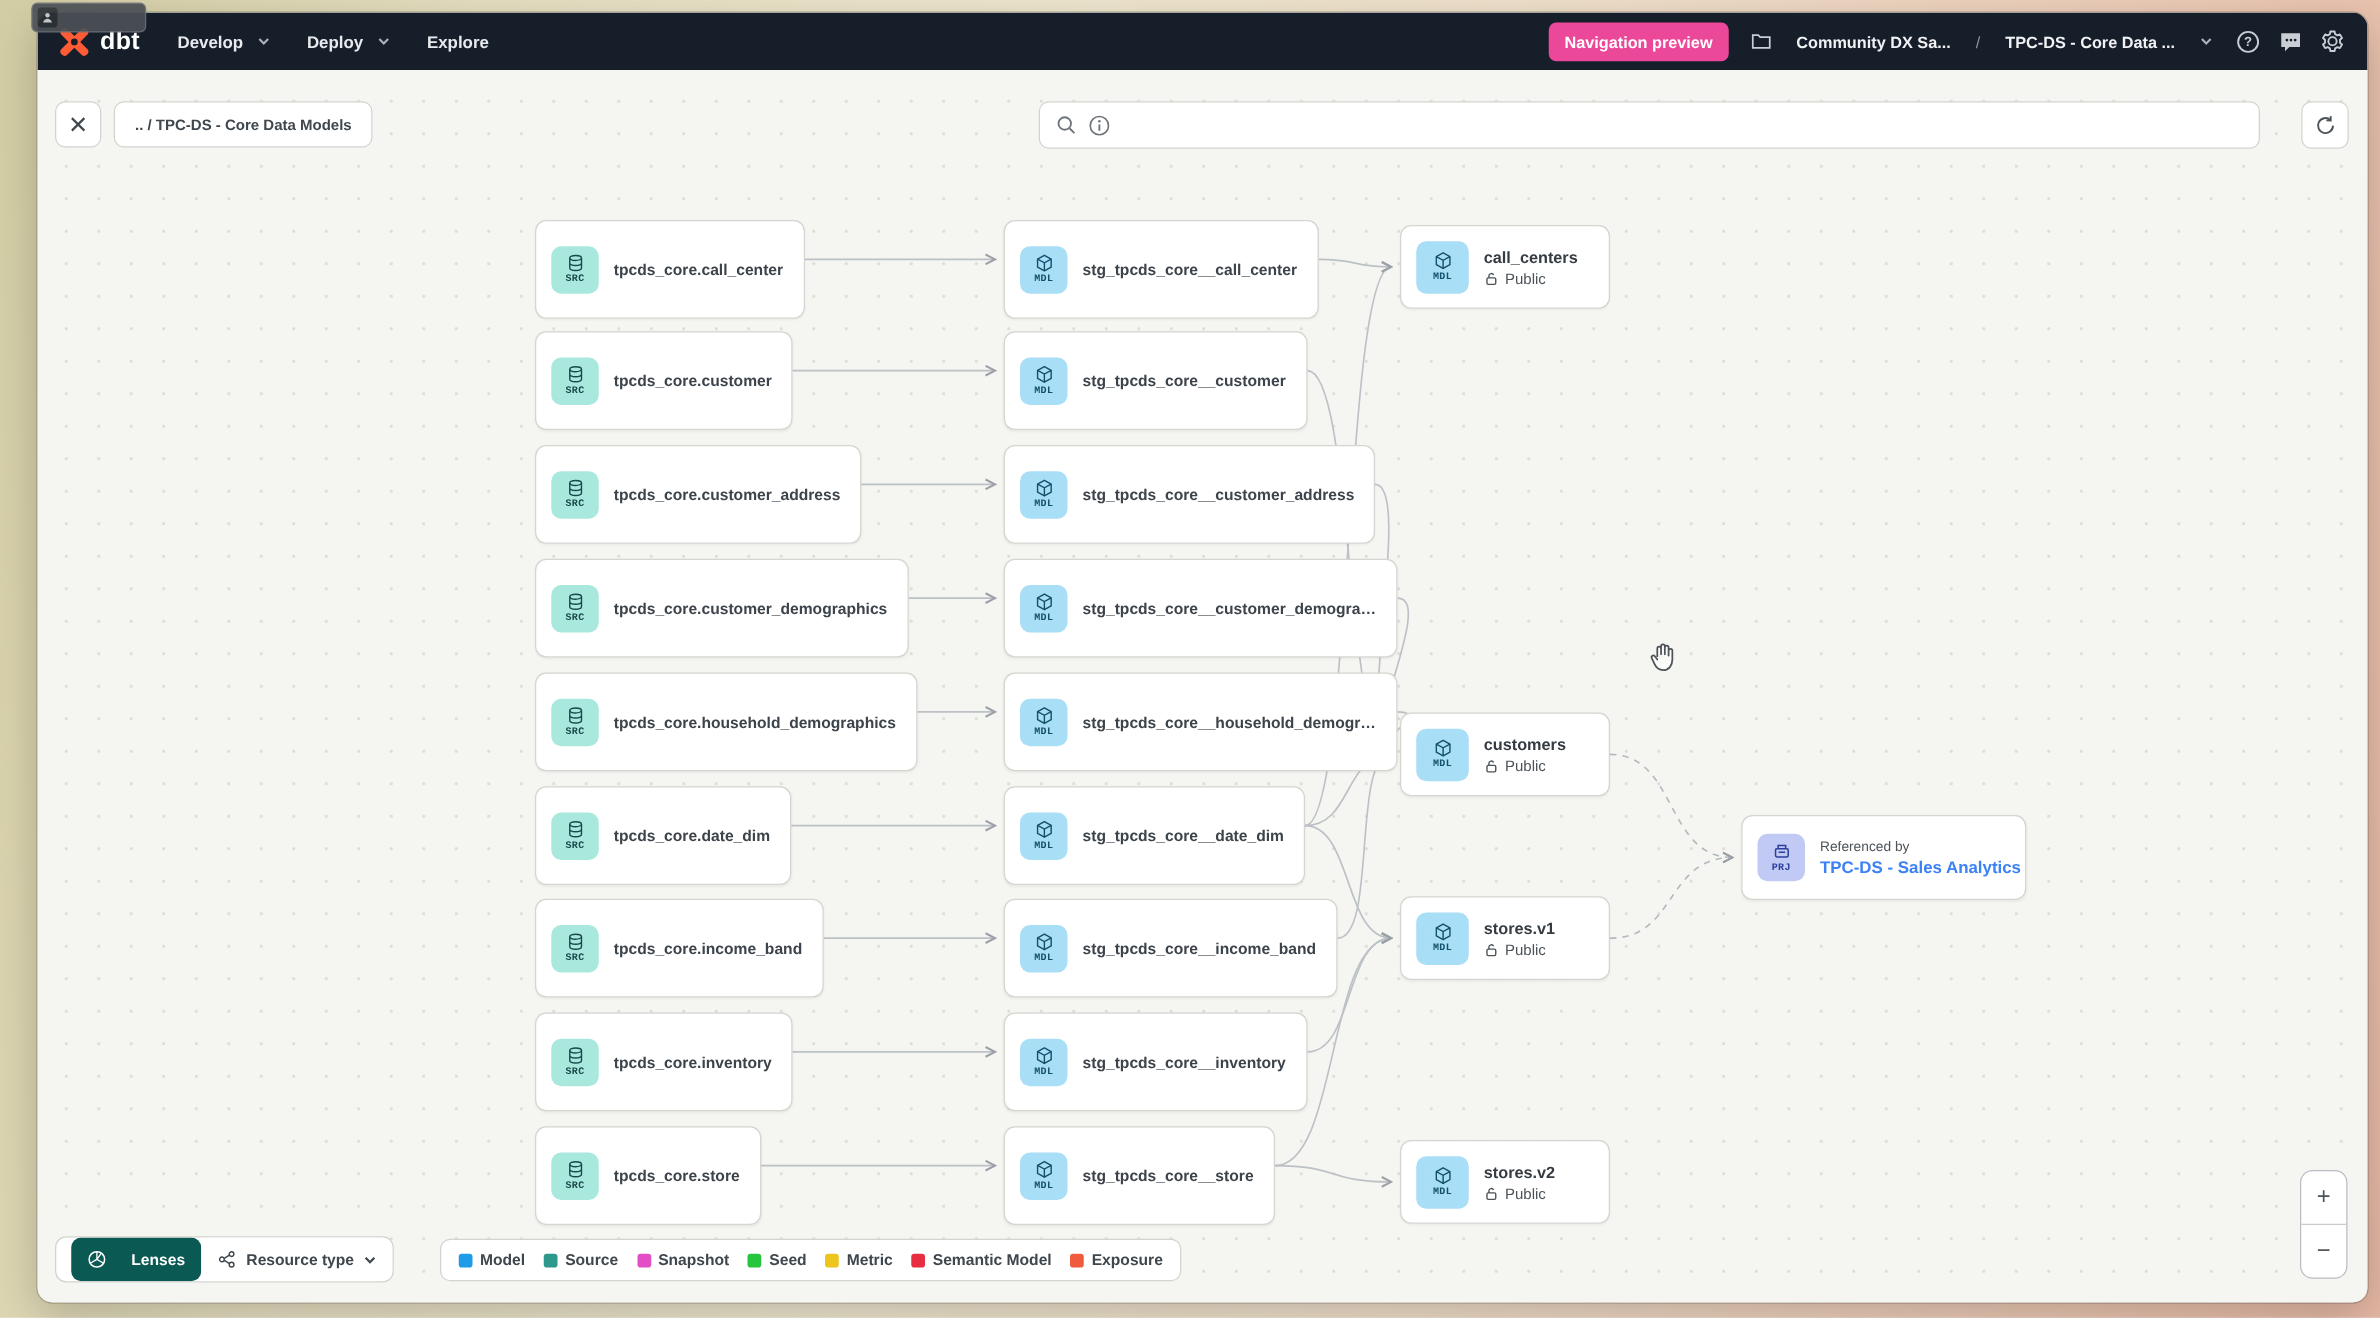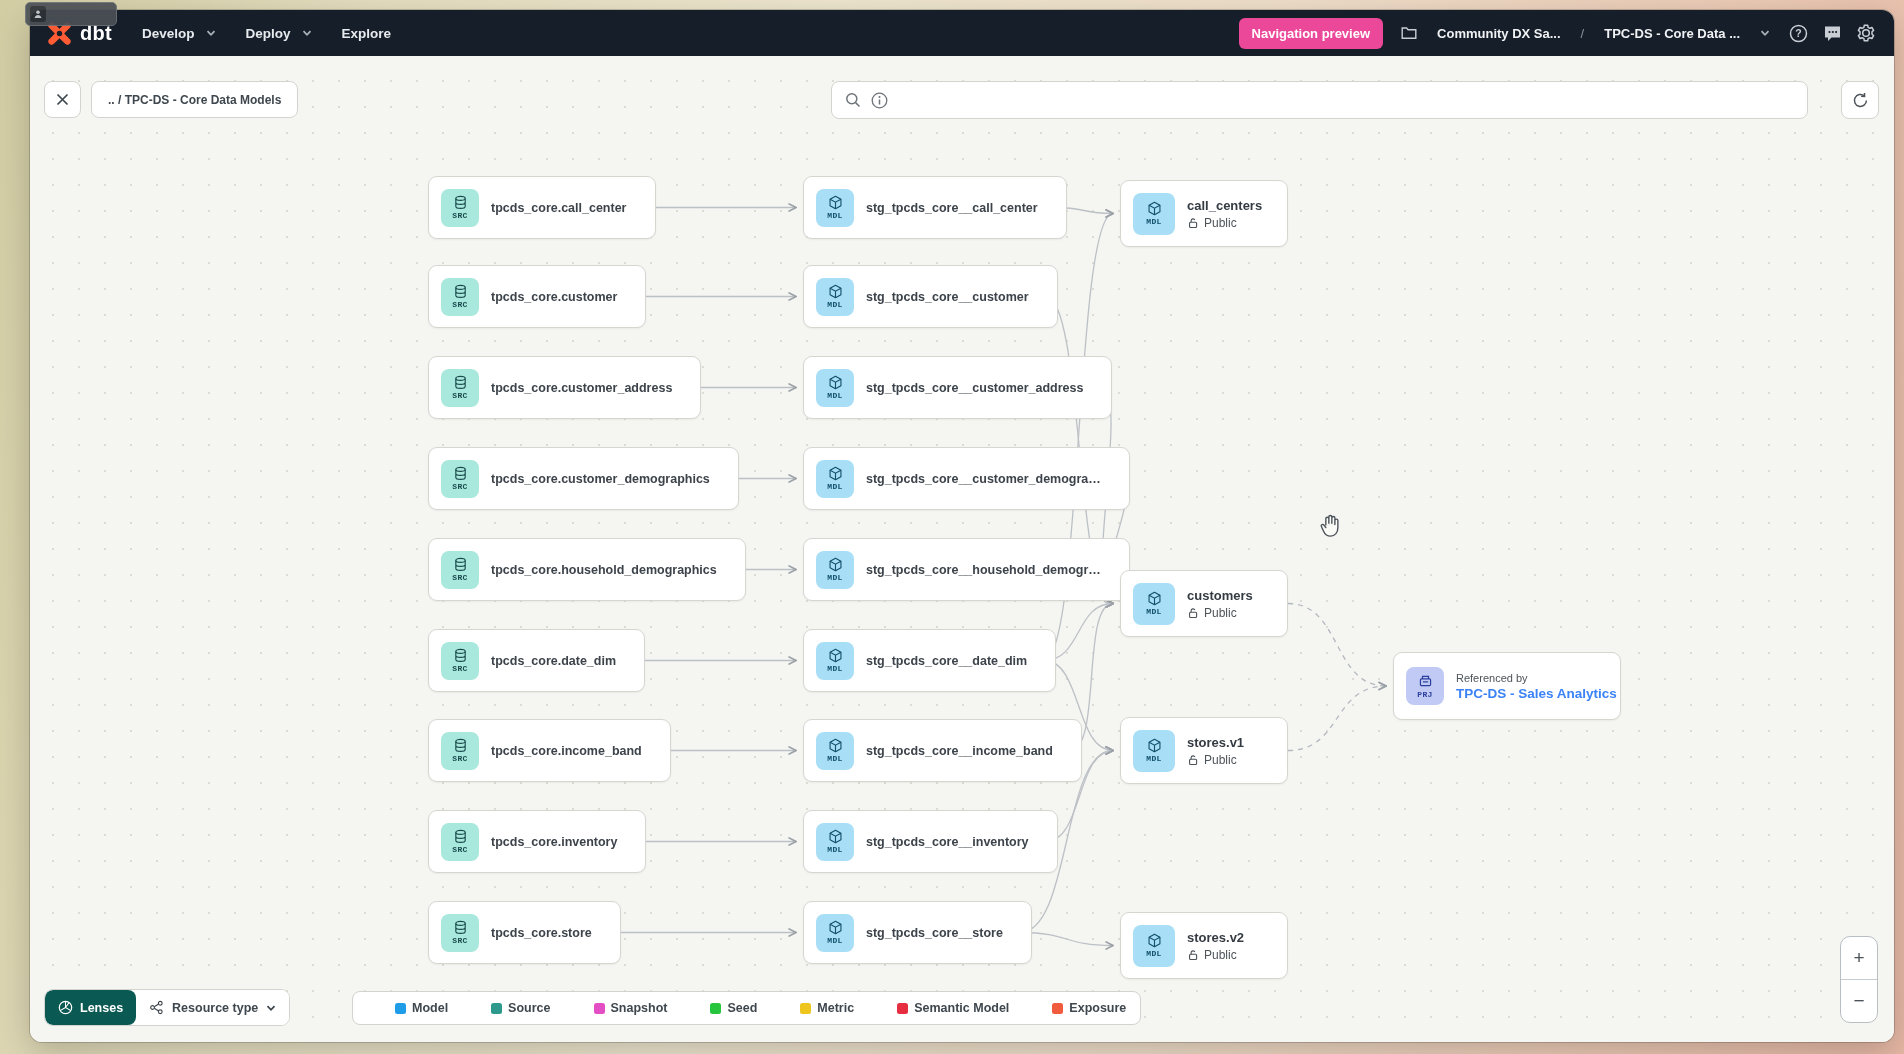--- a/index.html
+++ b/index.html
@@ -42,48 +42,48 @@
   .chip{height:37px;background:#fff;border:1px solid #d3d3cf;border-radius:8px;display:flex;
     align-items:center;padding:0 16px;font-size:12px;font-weight:700;color:#3f474e;}
   .searchbar{height:38px;background:#fff;border:1px solid #d3d3cf;border-radius:8px;display:flex;
     align-items:center;padding:0 13px;gap:10px;}
   .searchbar input{flex:1;border:none;outline:none;font-size:13.5px;color:#3f474e;background:transparent;
     font-family:"Liberation Sans",sans-serif;}
   .searchbar input::placeholder{color:#8d939a;}
   
   .node{position:absolute;z-index:3;background:#fff;border:1px solid #d6d6d1;border-radius:9px;
     box-shadow:0 1px 2px rgba(0,0,0,.05);display:flex;align-items:center;gap:12px;
-    padding:0 28px 0 12px;height:63px;cursor:pointer;}
+    padding:0 16px 0 12px;height:79px;cursor:pointer;}
   .badge{width:38px;height:38px;border-radius:8px;display:flex;flex-direction:column;align-items:center;
     justify-content:center;gap:1px;flex:none;}
   .badge svg{width:15px;height:15px;}
   .badge .tag{font-size:8px;font-weight:700;letter-spacing:.3px;font-family:"Liberation Mono",monospace;}
   .src .badge{background:#a9e8dc;color:#19494c;}
   .mdl .badge{background:#a8def6;color:#12506b;}
   .prjnode .badge{background:#c1caf4;color:#2b3f9e;}
   .node .label{font-size:12.5px;font-weight:600;color:#3c434a;white-space:nowrap;}
   .pub{height:67px;width:168px;padding:0 10px 0 12px;}
   .pub .badge{width:42px;height:42px;}
   .pub .info{display:flex;flex-direction:column;gap:3px;}
   .pub .name{font-size:13px;font-weight:600;color:#343b42;}
   .pub .vis{display:flex;align-items:center;gap:5px;font-size:12px;color:#4c5359;}
   .pub .vis svg{width:12px;height:12px;}
   .prjnode{height:68px;width:228px;padding:0 10px 0 12px;}
   .prjnode .info{display:flex;flex-direction:column;gap:2px;}
   .prjnode .refby{font-size:11px;color:#4c5359;}
   .prjnode .name{font-size:13.5px;font-weight:600;color:#3b82f6;white-space:nowrap;}
   
   .lens-group{display:flex;background:#fff;border:1px solid #d3d3cf;border-radius:9px;overflow:hidden;height:37px;}
-  .lenses-btn{display:flex;align-items:center;gap:7px;background:#0a5953;color:#fff;font-size:12.5px;
-    font-weight:600;padding:0 13px;border:none;cursor:pointer;border-radius:8px;}
+  .lenses-btn{display:flex;align-items:center;gap:20px;background:#0a5953;color:#fff;font-size:12.5px;
+    font-weight:600;padding:0 13px;border:none;cursor:pointer;border-radius:8px;margin-left:12px;}
   .resource-btn{display:flex;align-items:center;gap:8px;background:#fff;color:#3f474e;font-size:12.5px;
     font-weight:600;padding:0 13px;border:none;cursor:pointer;}
   .legend{display:flex;align-items:center;gap:15px;background:#fff;border:1px solid #d3d3cf;border-radius:8px;
     height:34px;padding:0 14px;}
-  .legend .item{display:flex;align-items:center;gap:6px;font-size:12.5px;font-weight:600;color:#3f474e;white-space:nowrap;margin-left:28px;}
+  .legend .item{display:flex;align-items:center;gap:6px;font-size:12.5px;font-weight:600;color:#3f474e;white-space:nowrap;}
   .legend .sw{width:11px;height:11px;border-radius:2.5px;flex:none;}
   .zoomctl{width:38px;background:#fff;border:1px solid #b9bec3;border-radius:10px;overflow:hidden;
     display:flex;flex-direction:column;}
   .zoomctl button{height:42px;border:none;background:transparent;font-size:19px;color:#4c5359;cursor:pointer;
     font-family:"Liberation Sans",sans-serif;}
   .zoomctl .div{height:1px;background:#c6cbd0;}
   .cursor-hand{position:absolute;z-index:9;pointer-events:none;}
 </style>
 </head>
 <body>

